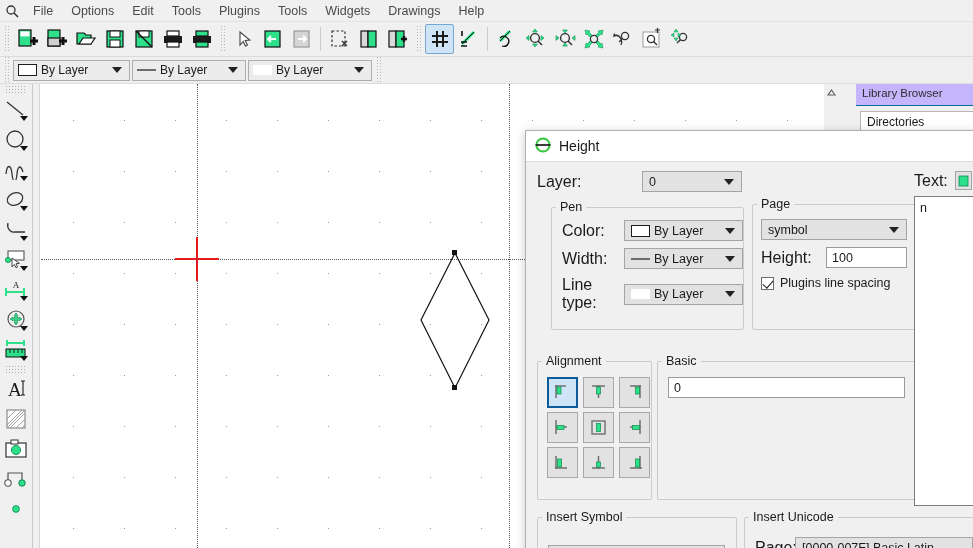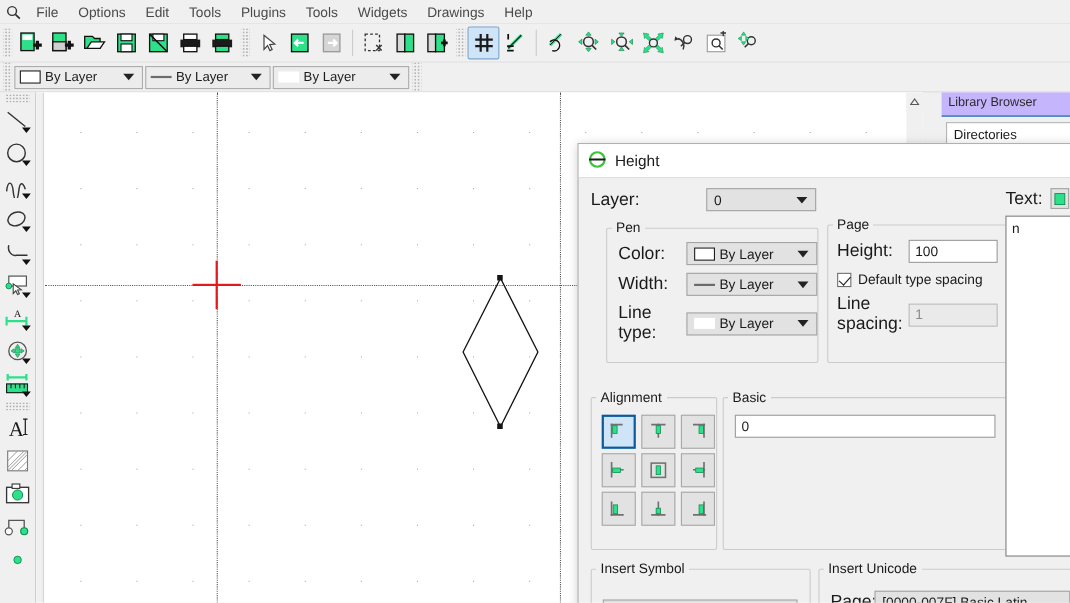--- a/index.html
+++ b/index.html
@@ -568,35 +568,33 @@
           <div class="combo" style="width:119px">
             <span class="sw-plain"></span>
             <span class="ctext">By Layer</span>
             <span class="arrow-dn"></span>
           </div>
         </div>
       </fieldset>
 
       <fieldset class="grp" style="left:226px;top:35px;width:167px;height:133px">
         <legend>Page</legend>
+        <div class="combo" style="width:146px;margin:8px 0 0 8px">
+          <span class="ctext">symbol</span>
+          <span class="arrow-dn"></span>
+        </div>
         <div class="row" style="margin:7px 0 0 8px">
           <span class="lbl" style="width:65px">Height:</span>
           <div class="textin" style="width:81px">
             <span>100</span>
           </div>
         </div>
         <div class="chk" style="margin:8px 0 0 8px">
           <span class="chkbox on"></span>
-          <span>Default type spacing</span>
-        </div>
-        <div class="row" style="margin:7px 0 0 8px">
-          <span class="lbl" style="width:65px">Line spacing:</span>
-          <div class="textin ro" style="width:81px">
-            <span>1</span>
-          </div>
+          <span>Plugins line spacing</span>
         </div>
       </fieldset>
 
       <fieldset class="grp" style="left:11px;top:192px;width:113px;height:146px">
         <legend>Alignment</legend>
         <div class="align-grid" style="margin:9px 0 0 9px">
           <div class="align-btn sel">
             <svg width="19" height="19" viewBox="0 0 19 19">
                 <path d="M2 3h11M3 2v13" stroke="#707070" stroke-width="1.5"></path>
                 <rect x="4" y="4" width="4" height="7" fill="#2ee08a" stroke="#0d8a4f" stroke-width="0.7"></rect>

